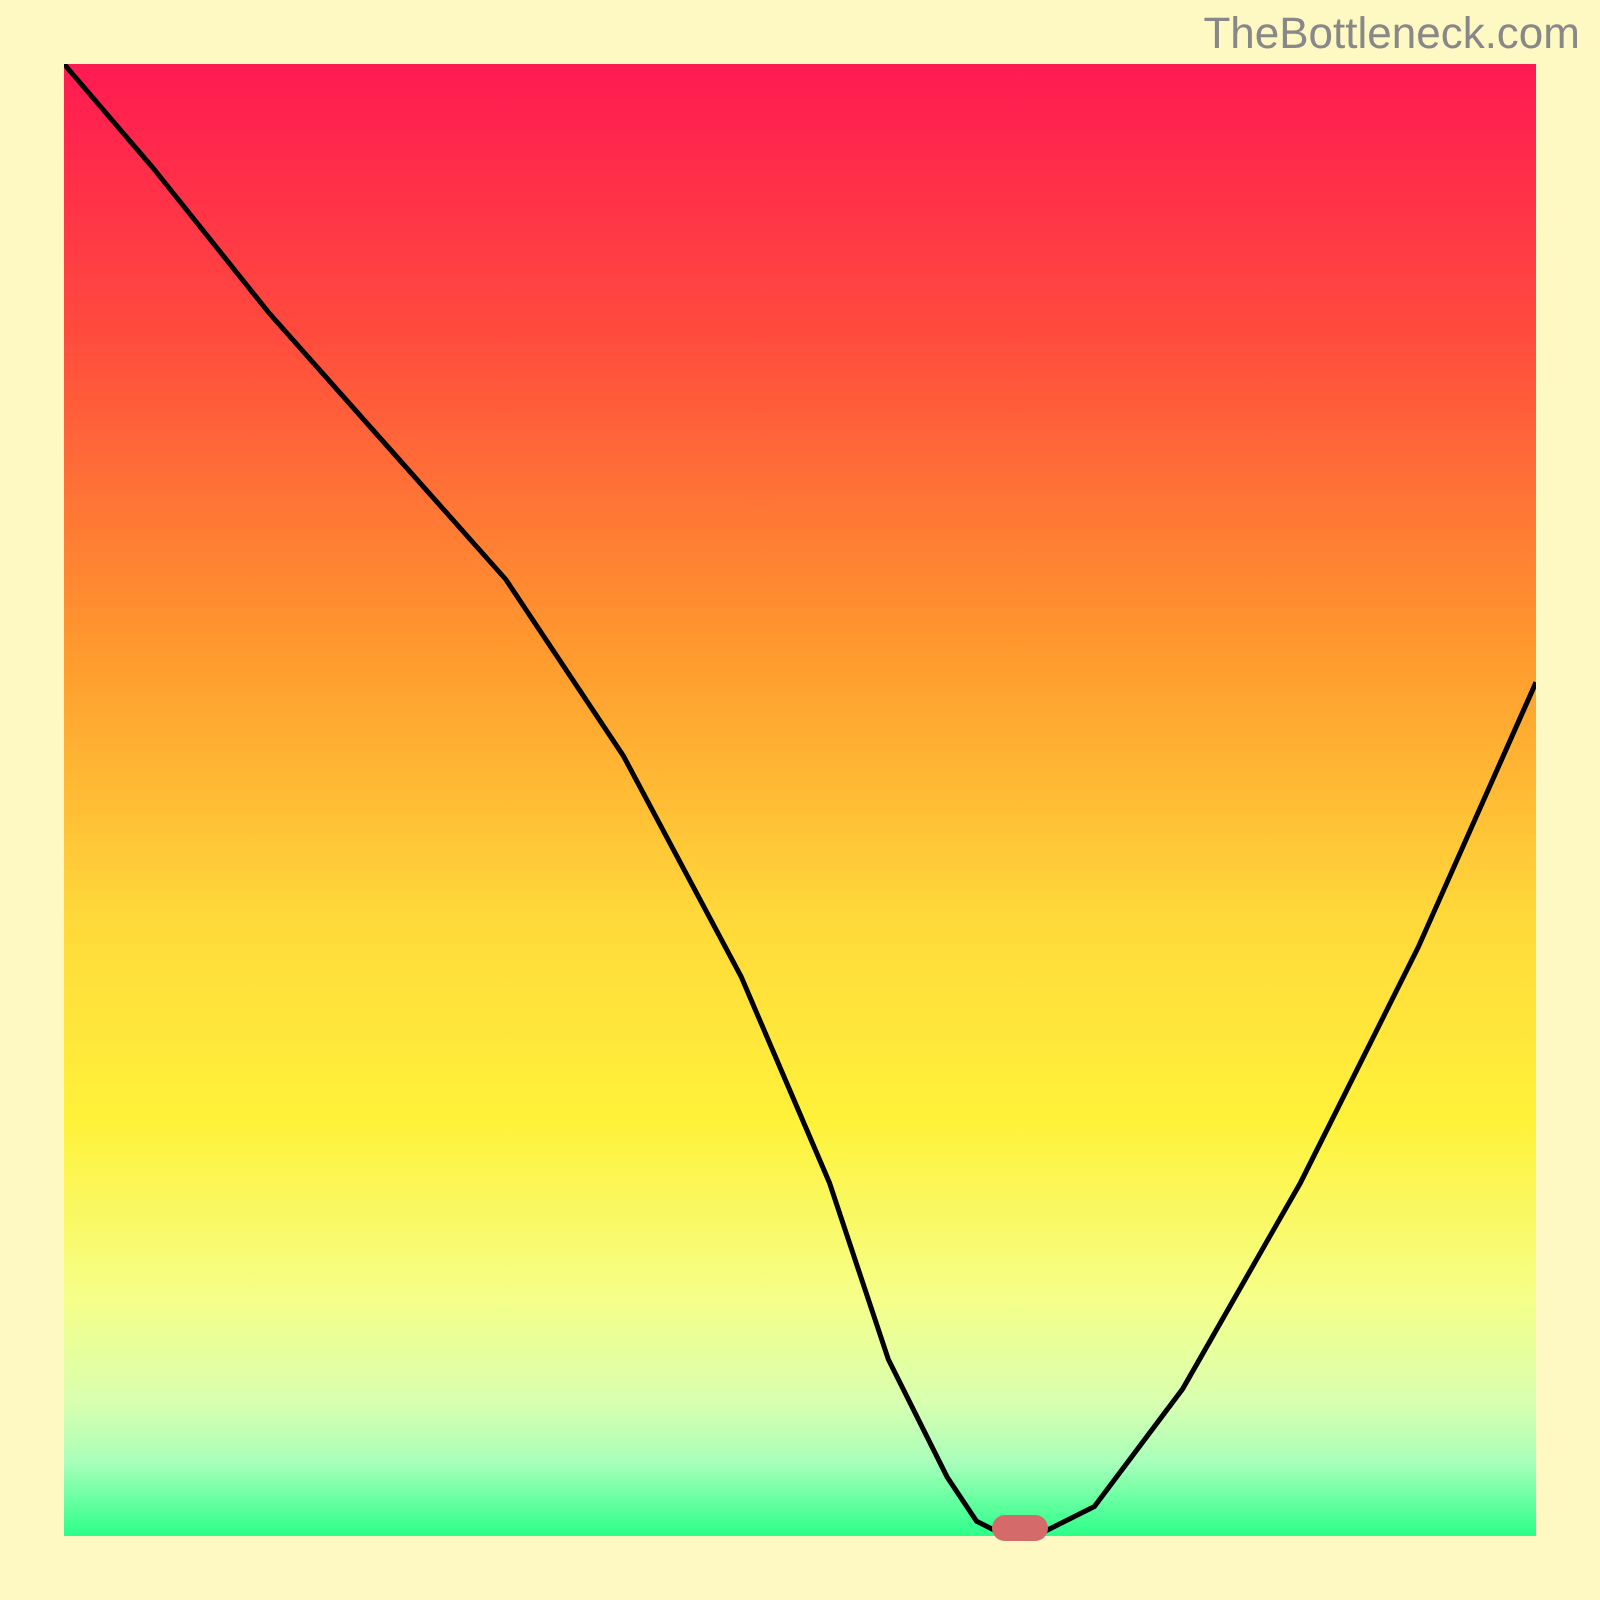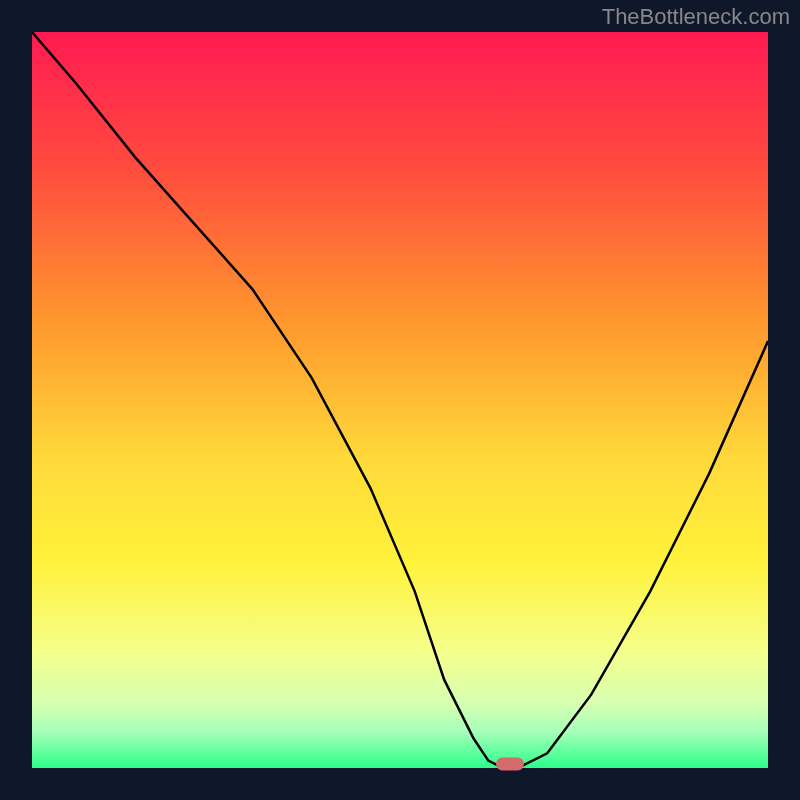--- a/index.html
+++ b/index.html
@@ -8,21 +8,21 @@
     width: 800px;
     height: 800px;
     overflow: hidden;
     background: #000;
     font-family: Arial, Helvetica, sans-serif;
   }
   .frame {
     position: relative;
     width: 800px;
     height: 800px;
-    background: #0f172a;
+    background: #fef9c3;
   }
   .watermark {
     position: absolute;
     top: 4px;
     right: 10px;
     color: #888;
     font-size: 22px;
     font-weight: 500;
     z-index: 10;
     font-family: Arial, sans-serif;

